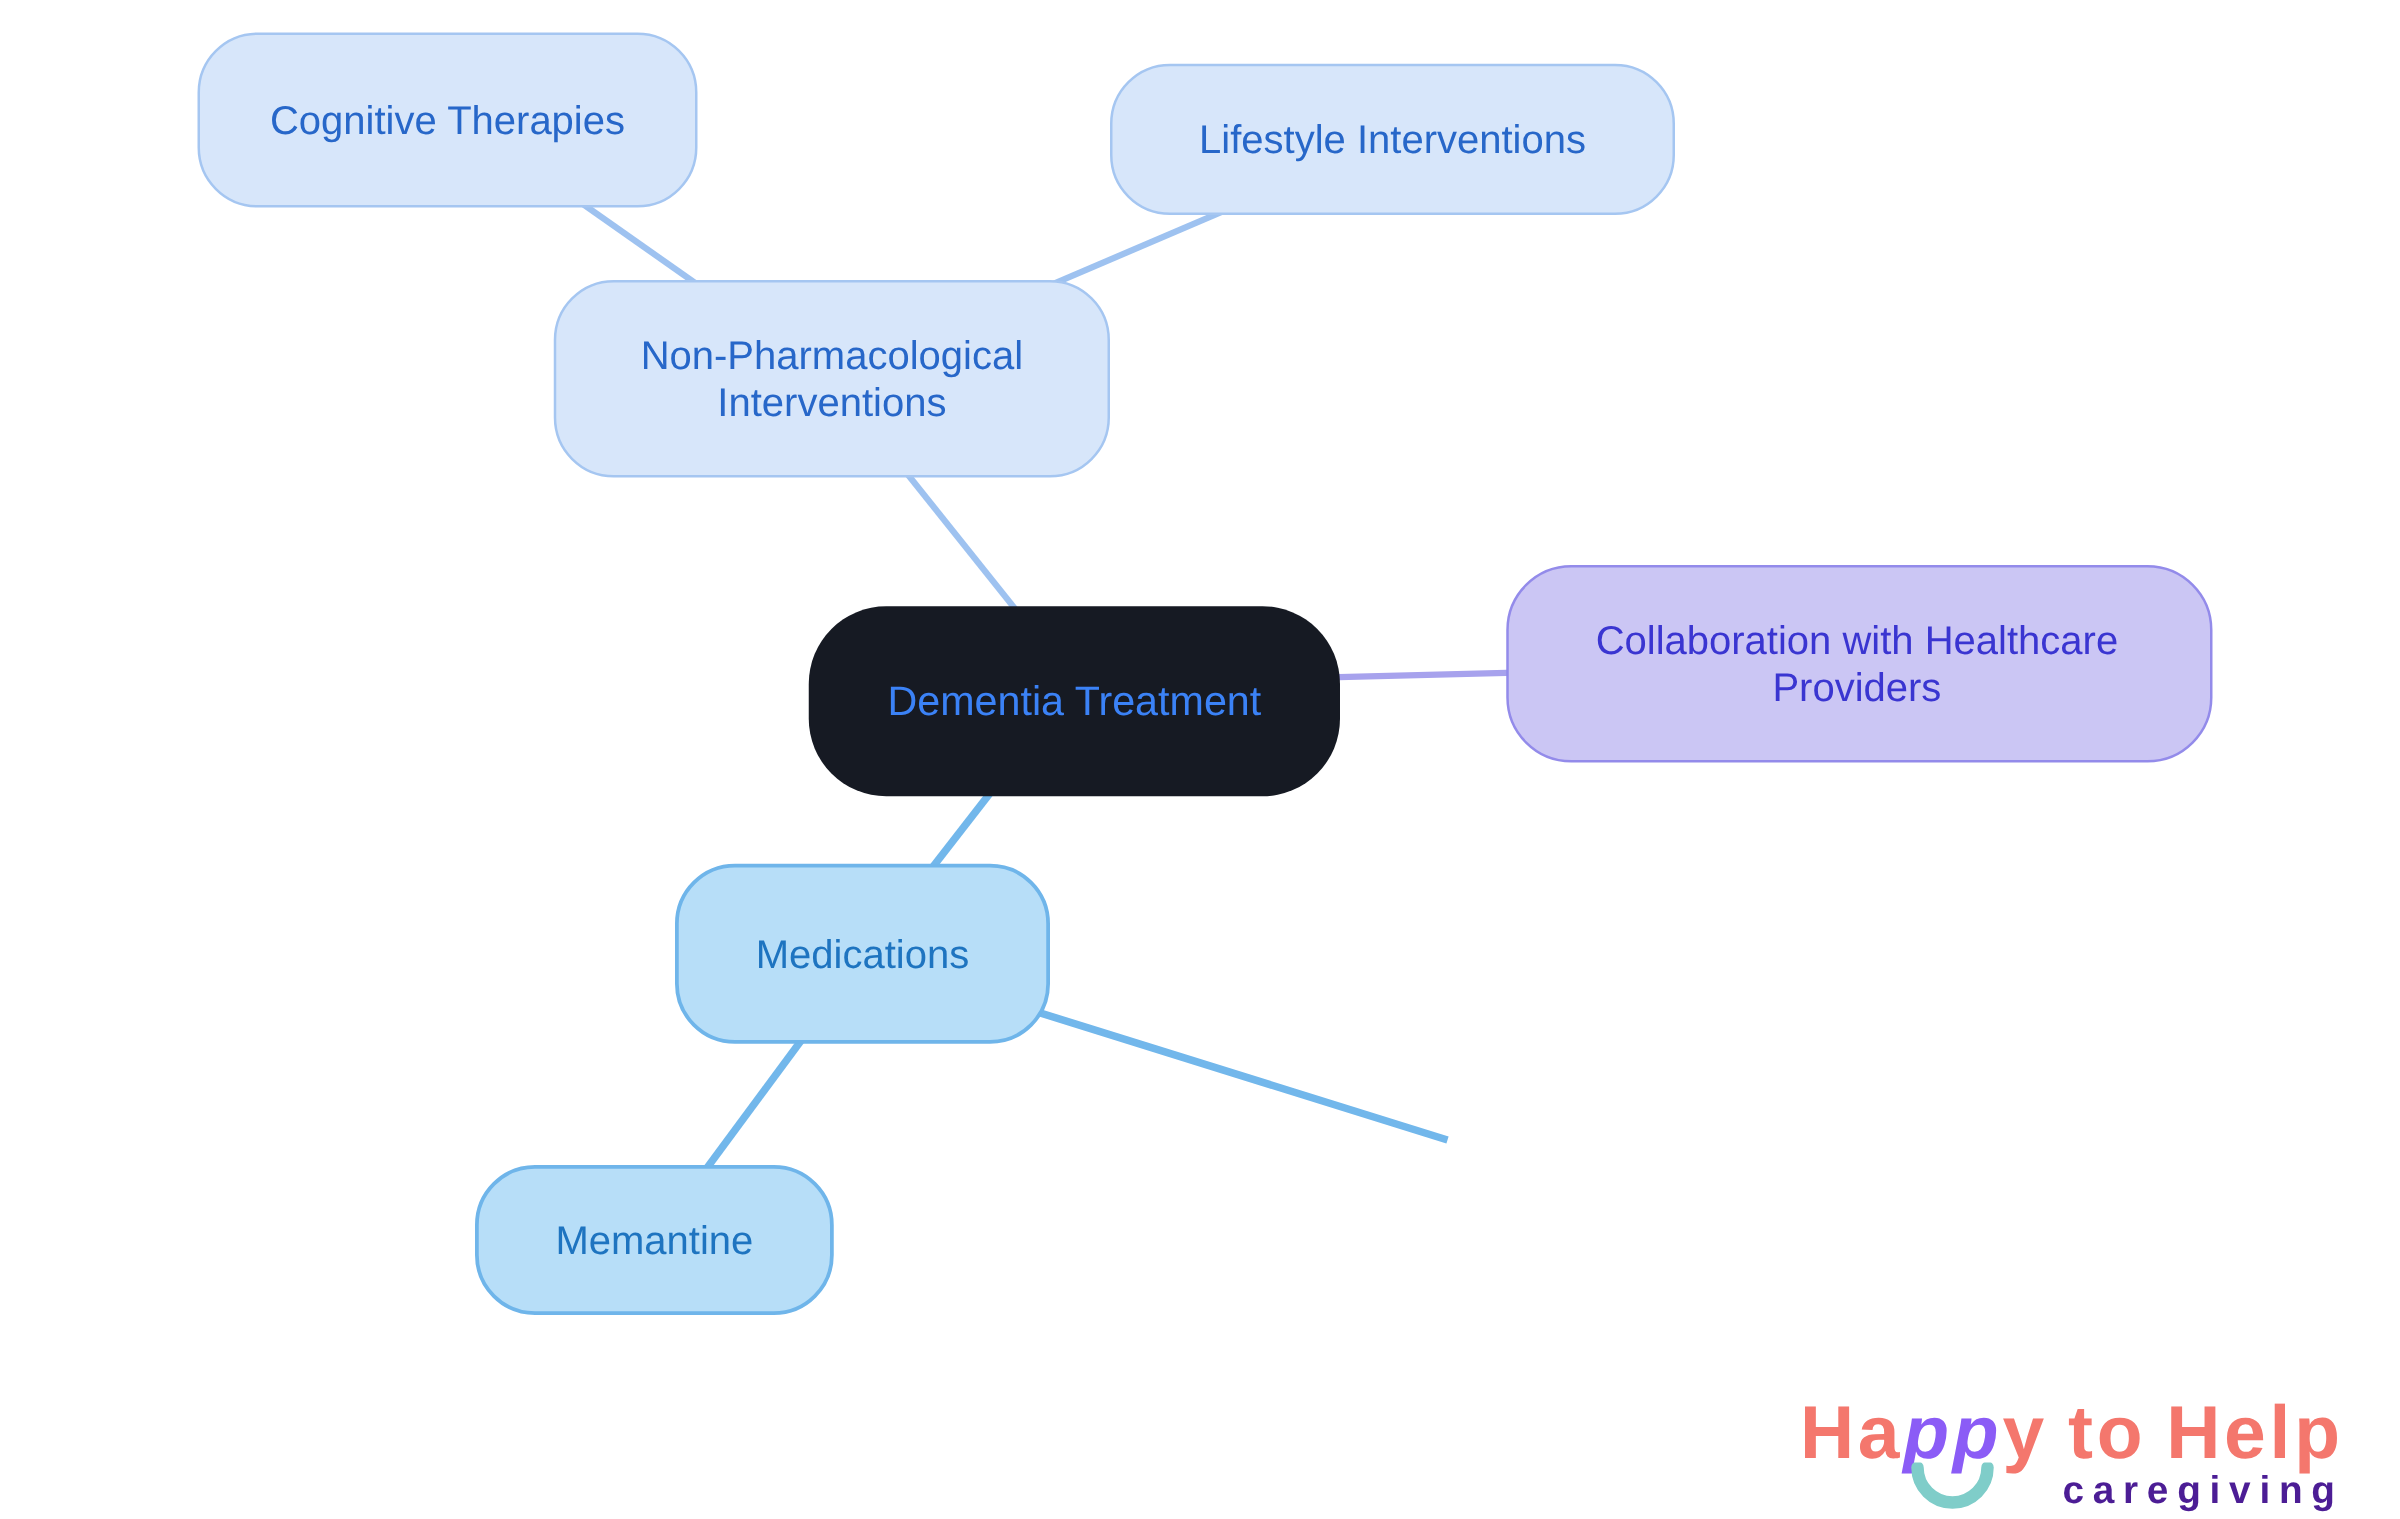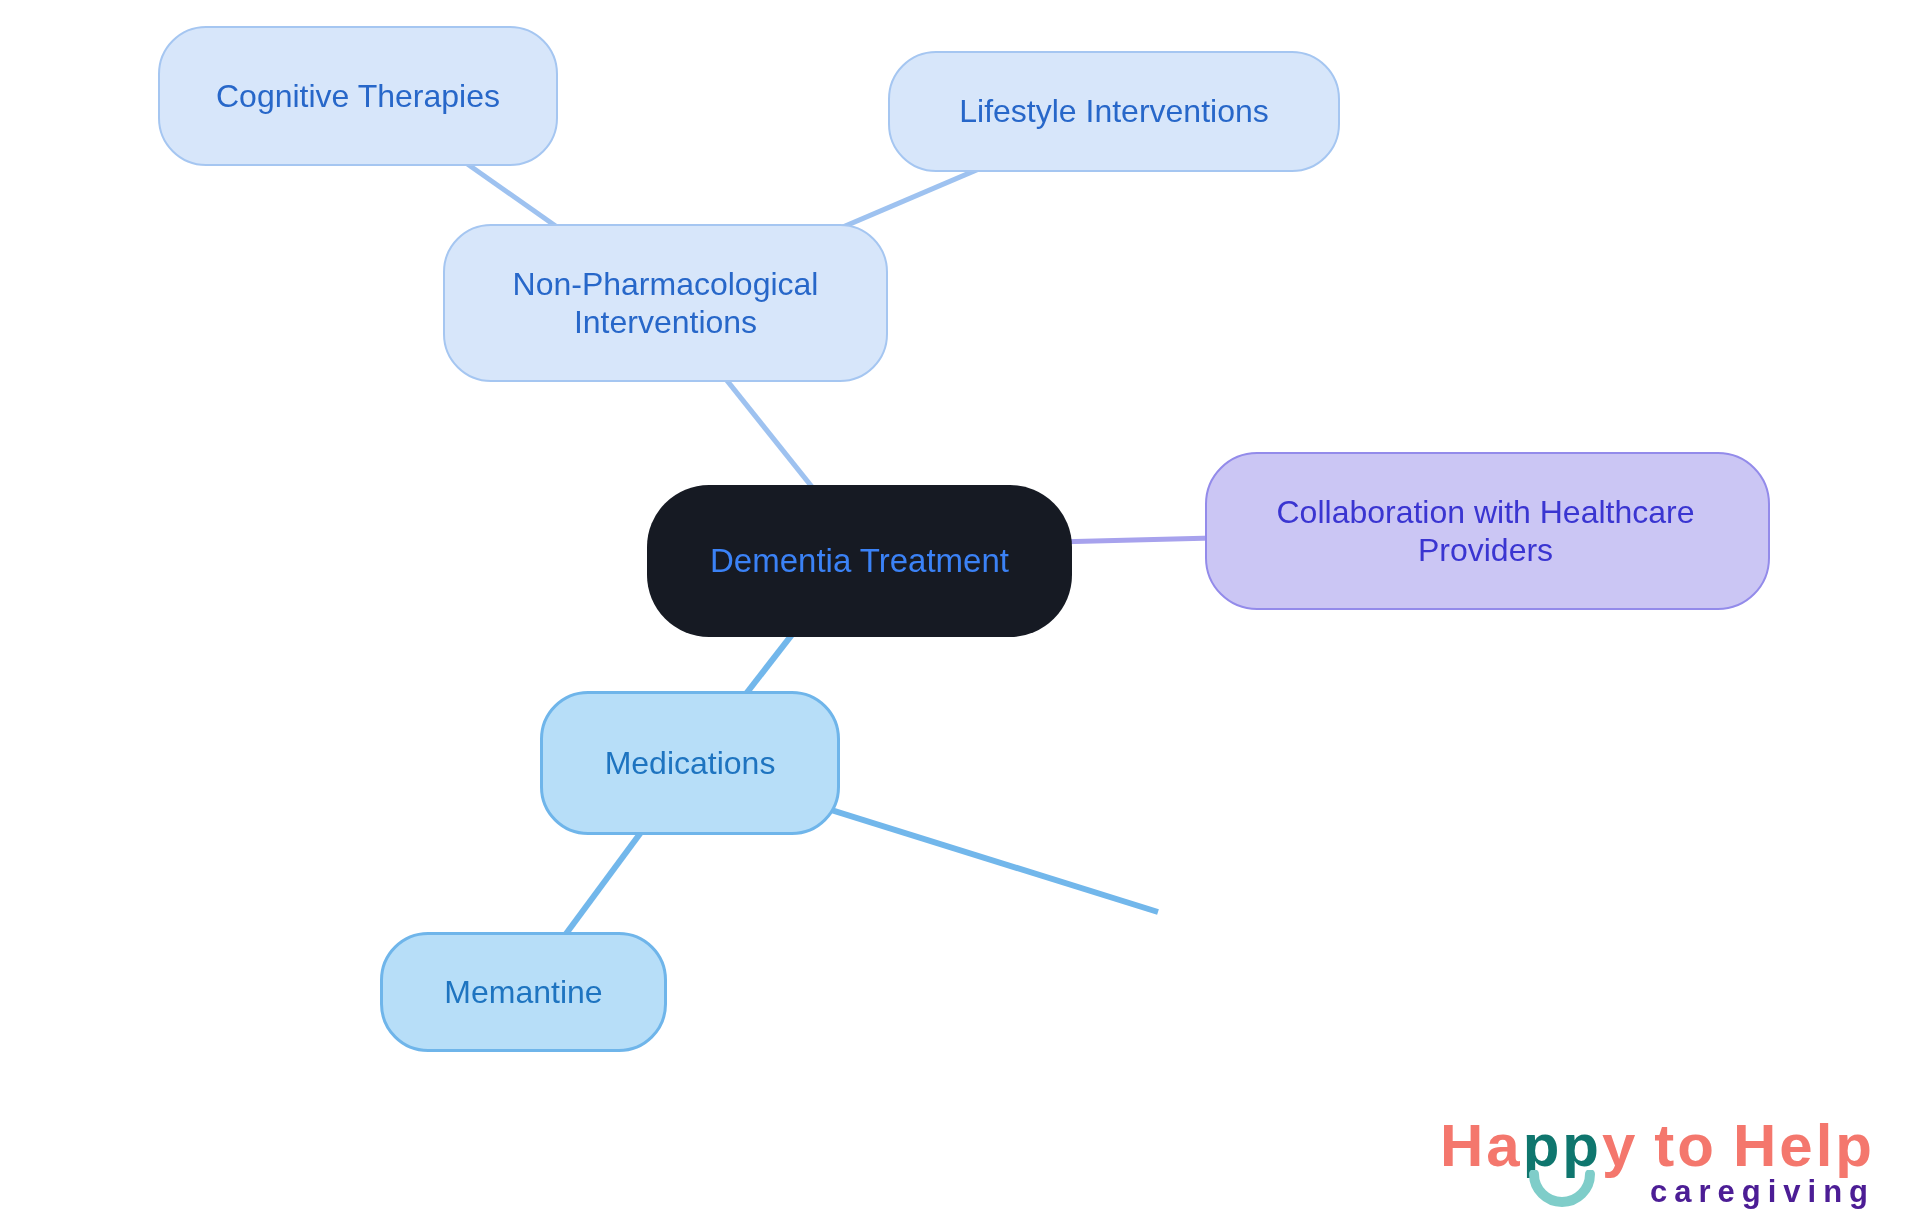--- a/index.html
+++ b/index.html
@@ -66,21 +66,21 @@
   }
   .logo-line1 {
     font-size: 60px;
     font-weight: bold;
     letter-spacing: 3px;
     line-height: 60px;
     color: #F4776D;
     white-space: nowrap;
   }
   .logo-line1 .word-gap { margin-left: 16px; }
-  .logo-pp { color: #0f766e; position: relative; display: inline-block; }
+  .logo-pp { color: #8b5cf6; position: relative; display: inline-block; font-style: italic; }
   .logo-smile {
     position: absolute;
     left: 50%;
     transform: translateX(-50%);
     top: 54px;
   }
   .logo-line2 {
     margin-top: -2px;
     font-size: 31px;
     letter-spacing: 7px;

